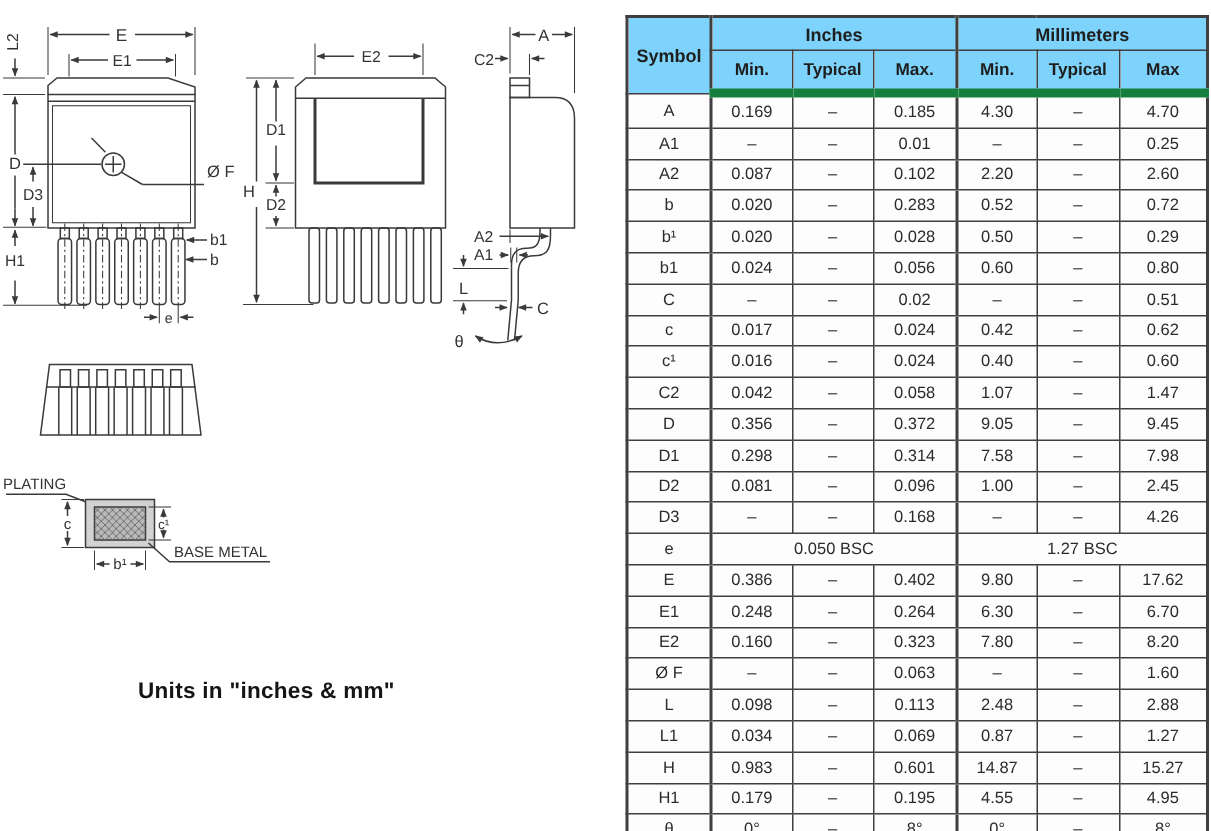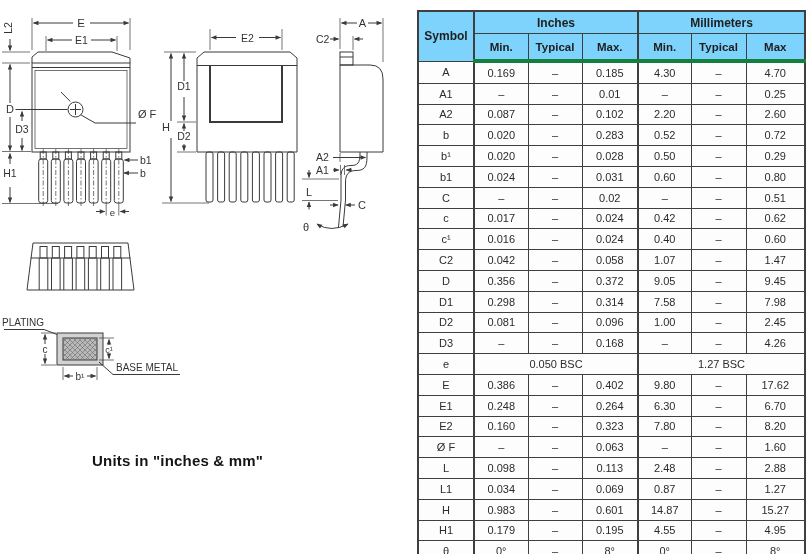--- a/index.html
+++ b/index.html
@@ -25,21 +25,21 @@
     border:1px solid #3f3f3f; text-align:center; vertical-align:middle;
     padding:0; font-size:11px; overflow:hidden; white-space:nowrap;
   }
   .dim-table td { height:19.8px; background:#fdfdfd; color:#2b2b2b; }
   .dim-table th { background:#7dd3fc; color:#1e1e1e; font-weight:bold; }
   .dim-table thead tr.group-row th { height:21px; font-size:12px; }
   .dim-table thead tr.sub-row th { height:25px; font-size:11.5px; }
   .dim-table th.symbol-h { border-right:2px solid #3f3f3f; font-size:12px; }
   .dim-table td.sym { border-right:2px solid #3f3f3f; }
   .dim-table th.mm-first, .dim-table td.mm-first { border-left:2px solid #3f3f3f; }
-  .dim-table thead tr.sub-row th { border-bottom:4px solid #15803d; }
+  .dim-table thead tr.sub-row th { border-bottom:6px solid #15803d; }
 </style>
 </head>
 <body>
 
 <div class="drawing-panel">
 <svg width="417" height="554" viewBox="0 0 417 554" xmlns="http://www.w3.org/2000/svg">
   <defs>
     <marker id="arw" viewBox="0 0 10 10" refX="9" refY="5" markerWidth="7" markerHeight="5.5" orient="auto-start-reverse">
       <path d="M0,1 L10,5 L0,9 Z" fill="#3a3a3a"></path>
     </marker>
@@ -364,21 +364,21 @@
         <td>–</td>
         <td>0.028</td>
         <td class="mm-first">0.50</td>
         <td>–</td>
         <td>0.29</td>
       </tr>
       <tr>
         <td class="sym">b1</td>
         <td>0.024</td>
         <td>–</td>
-        <td>0.031</td>
+        <td>0.056</td>
         <td class="mm-first">0.60</td>
         <td>–</td>
         <td>0.80</td>
       </tr>
       <tr>
         <td class="sym">C</td>
         <td>–</td>
         <td>–</td>
         <td>0.02</td>
         <td class="mm-first">–</td>

